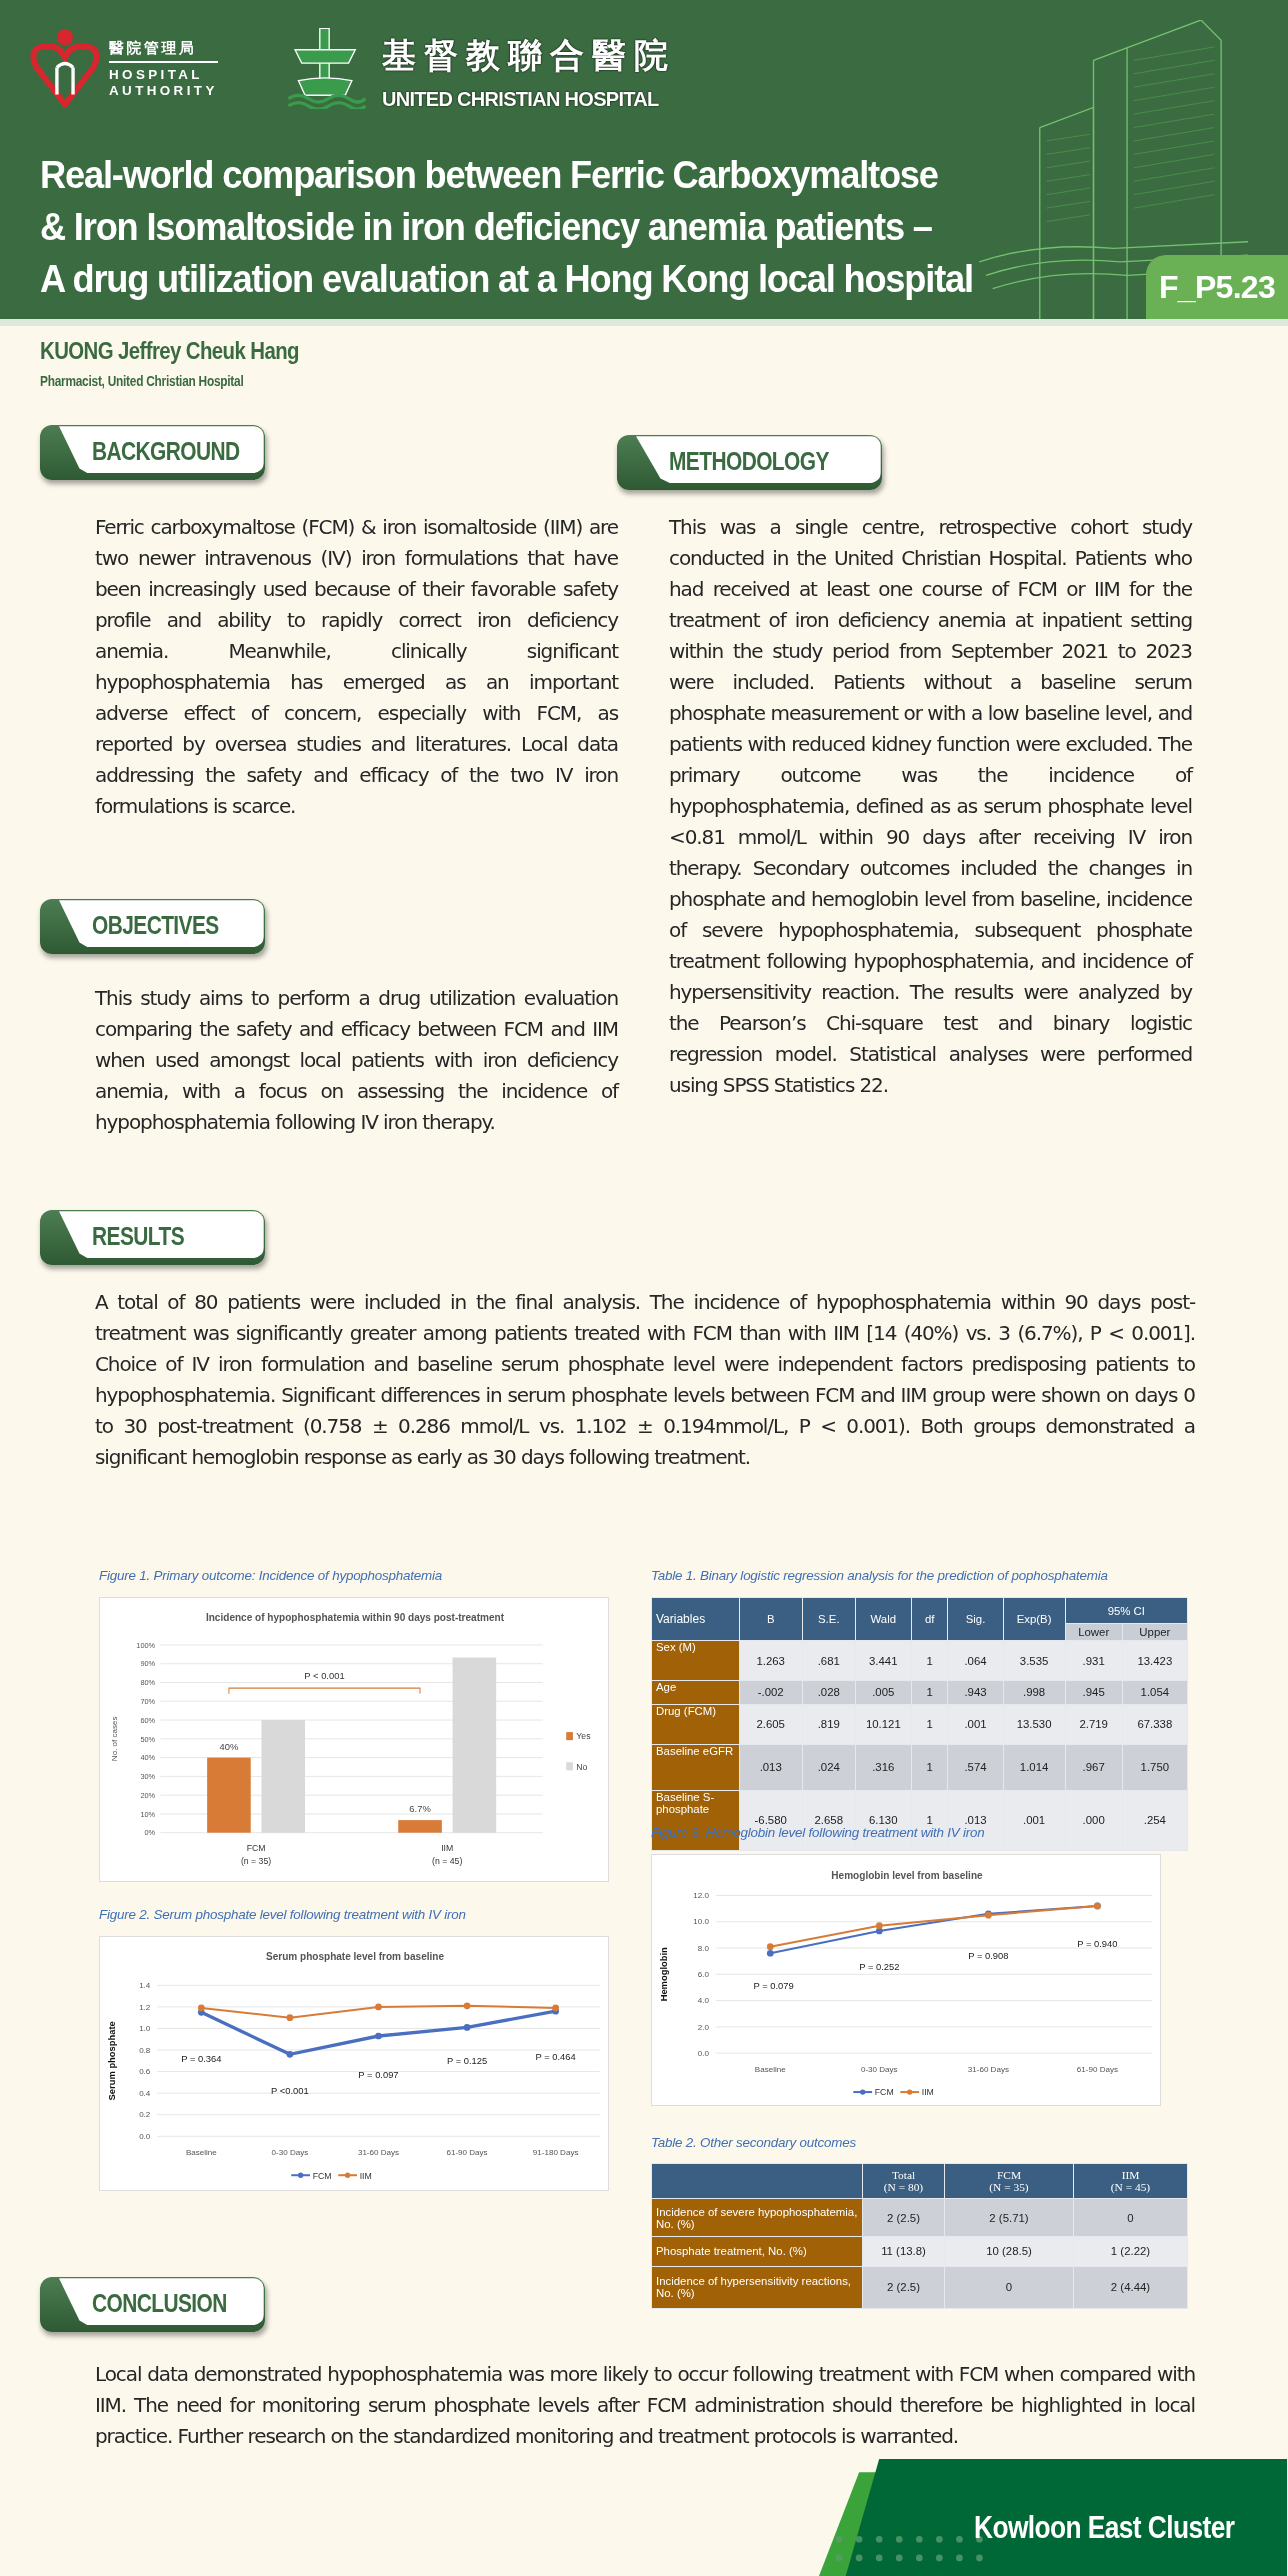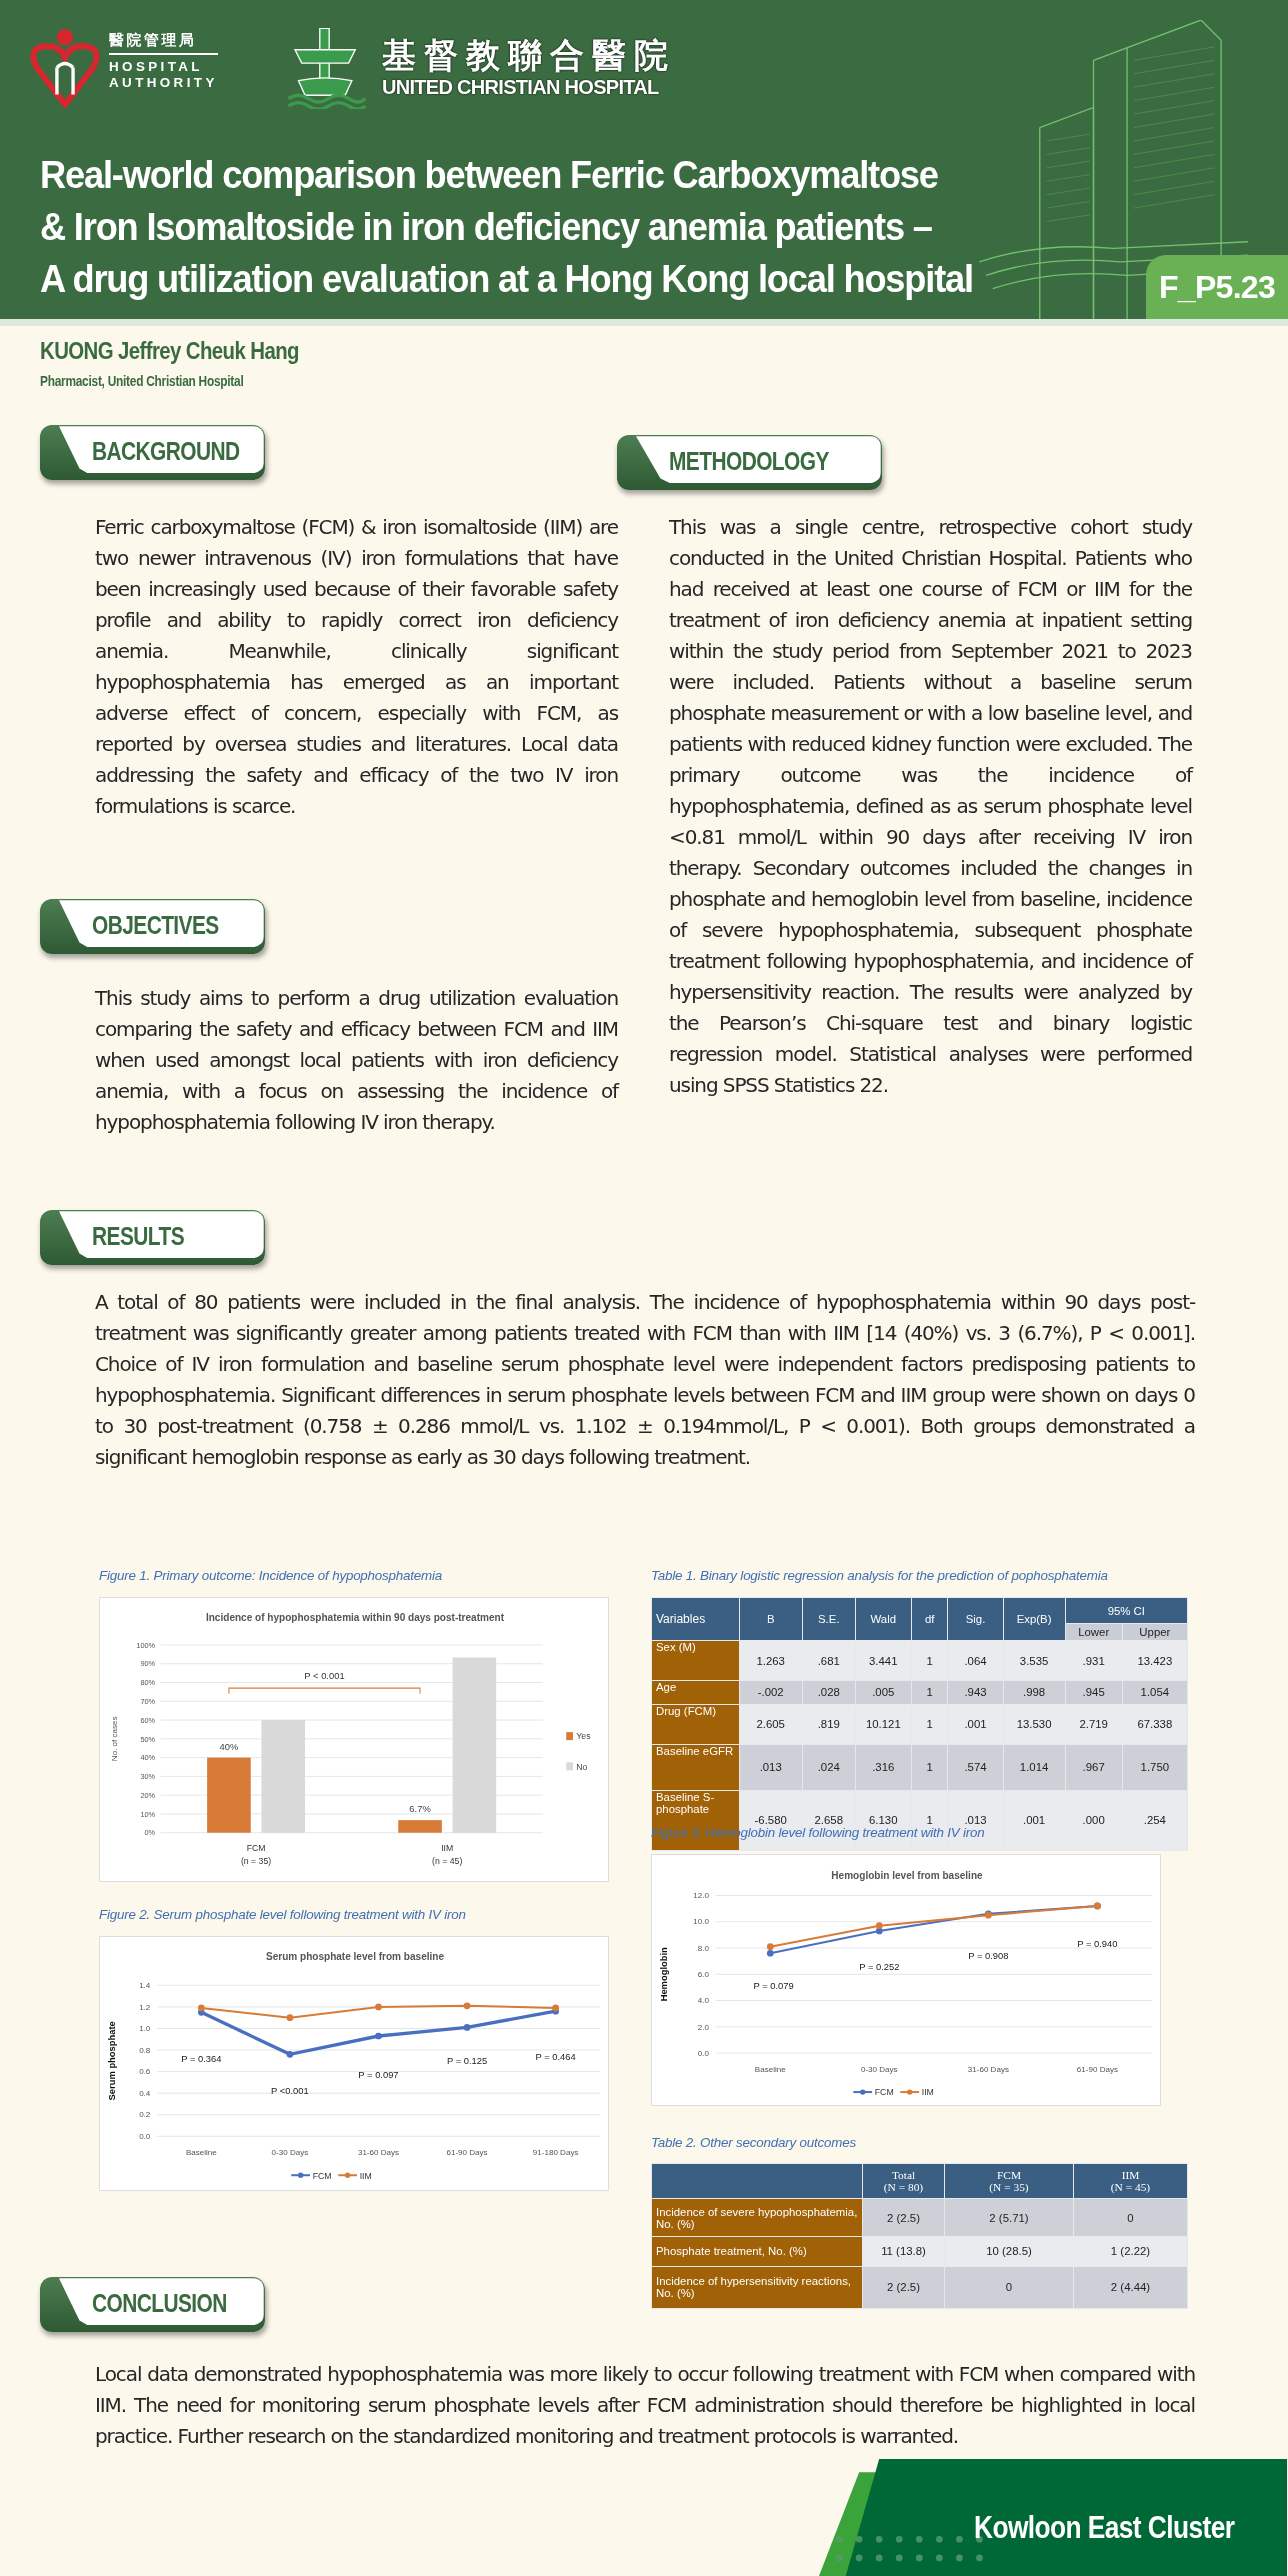--- a/index.html
+++ b/index.html
@@ -11,27 +11,27 @@
     color: #222;
   }
   .header {
     position: absolute; left: 0; top: 0; width: 1288px; height: 319px;
     background: #3b6b40; overflow: hidden;
   }
   .header-building {
     position: absolute; right: 40px; top: 20px; width: 309px; height: 299px;
   }
   .logo-ha { position: absolute; left: 30px; top: 27px; width: 201px; height: 81px; }
-  .logo-ha-text { position: absolute; left: 79px; top: 4px; color: #fff; font-family: "Liberation Sans", sans-serif; font-weight: bold; }
+  .logo-ha-text { position: absolute; left: 79px; top: 12px; color: #fff; font-family: "Liberation Sans", sans-serif; font-weight: bold; }
   .logo-ha-zh { font-size: 14.8px; letter-spacing: 2.7px; border-bottom: 2px solid #fff; padding-bottom: 2.7px; margin-bottom: 4px; }
   .logo-ha-en { font-size: 13.4px; letter-spacing: 3.4px; line-height: 16px; }
   .logo-uch { position: absolute; left: 285px; top: 28px; width: 402px; height: 81px; }
   .logo-uch-text { position: absolute; left: 97px; top: 6.7px; color: #fff; }
   .logo-uch-zh { font-size: 34px; font-weight: bold; letter-spacing: 8px; line-height: 40px; text-shadow: 0 0 2px #000; }
-  .logo-uch-en { font-size: 20px; font-weight: bold; line-height: 24px; letter-spacing: -0.7px; text-shadow: 0 0 2px #000; }
+  .logo-uch-en { font-size: 20px; font-weight: bold; line-height: 24px; letter-spacing: -0.7px; text-shadow: 0 0 2px #000; margin-top: 12px; }
   .title {
     position: absolute; left: 40px; top: 149px; width: 1047px;
     color: #fff; font-family: "Liberation Sans", sans-serif; font-weight: bold;
     font-size: 39px; line-height: 52px; letter-spacing: -1.3px;
     transform: scaleX(0.93); transform-origin: left top;
   }
   .poster-id {
     position: absolute; left: 1146px; top: 255px; width: 142px; height: 64px;
     background: #6ab155; border-top-left-radius: 20px;
     color: #fff; font-weight: bold; font-size: 32px; text-align: center; line-height: 64px;

